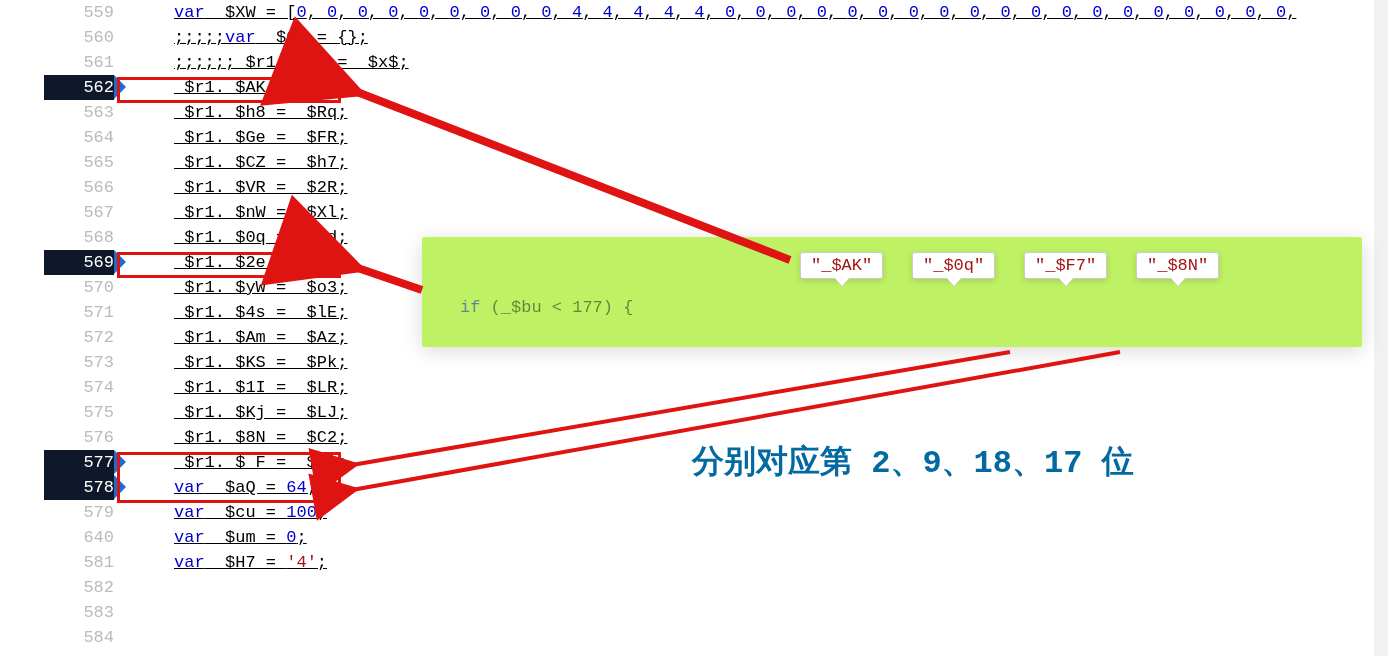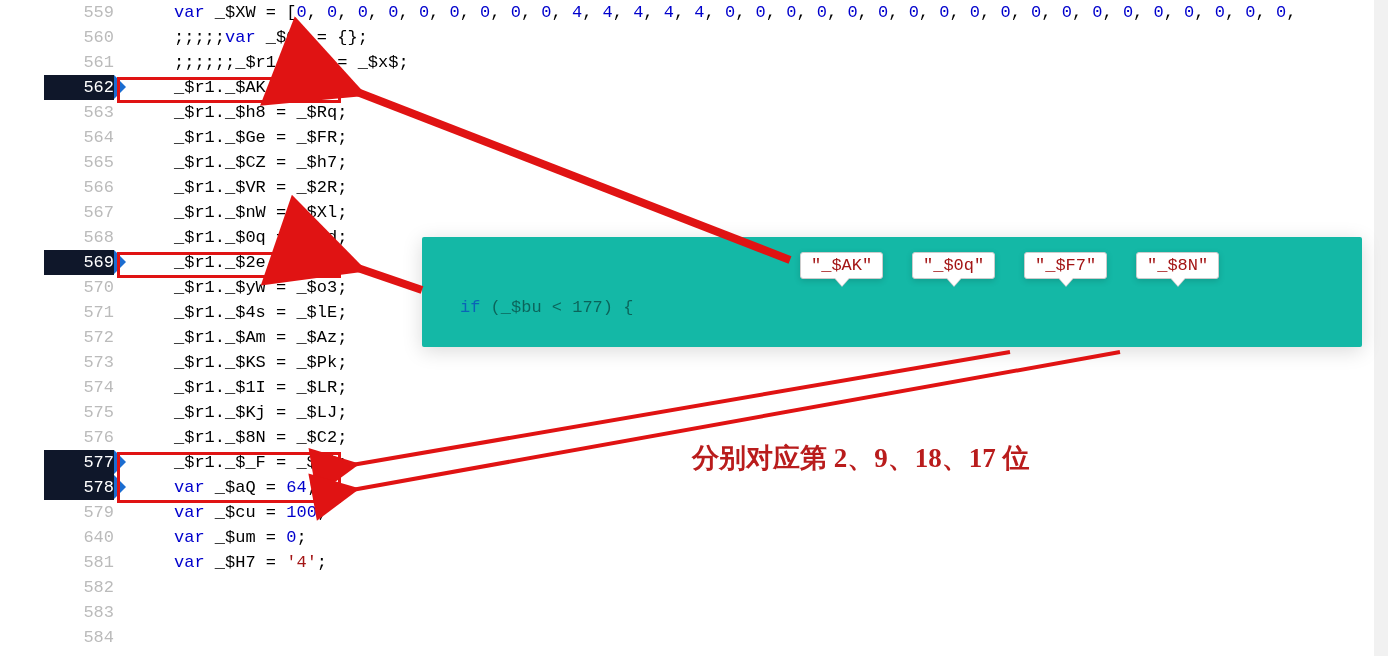--- a/index.html
+++ b/index.html
@@ -44,49 +44,50 @@
     width: 0; height: 0;
     border-top: 12.5px solid transparent;
     border-bottom: 12.5px solid transparent;
     border-left: 12px solid #1b6dd1;
   }
   .code {
     flex: 1;
     padding-left: 48px;
     color: #000;
     position: relative;
+    text-decoration: underline;
   }
   .line {
     height: 25px;
     line-height: 25px;
     white-space: pre;
   }
   .kw  { color: #0000cc; }
   .num { color: #0000cc; }
   .str { color: #a31515; }
   .redbox {
     border: 3px solid #e01313;
     position: absolute;
     pointer-events: none;
   }
   .annotation {
     position: absolute;
-    color: #b91c1c;
+    color: #0369a1;
     font-weight: 900;
-    font-size: 27px;
-    font-family: Liberation Serif, serif;
+    font-size: 32px;
+    font-family: Liberation Mono, monospace;
   }
   
   .float {
     position: absolute;
     left: 422px;
     top: 237px;
     width: 940px;
     height: 110px;
-    background: #14b8a6;
+    background: #bef264;
     box-shadow: 0 4px 20px rgba(0,0,0,0.15);
     border-radius: 2px;
     padding: 8px 18px 8px 38px;
     font-size: 17px;
     line-height: 25px;
     white-space: pre;
     overflow: hidden;
   }
   .tooltip {
     position: absolute;

